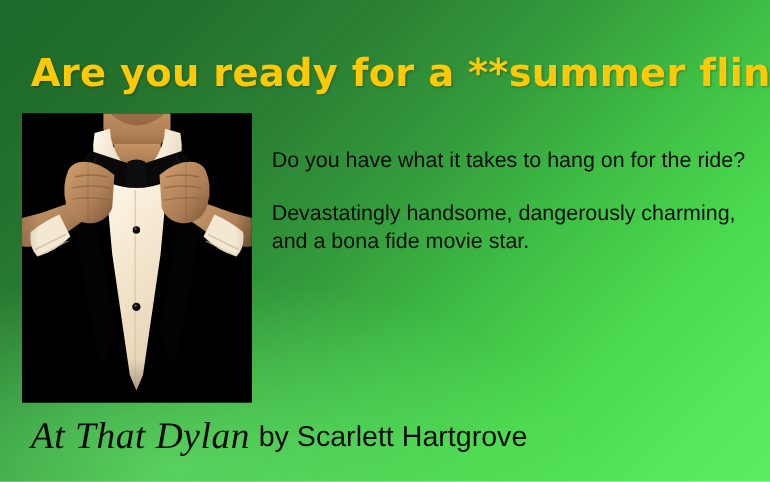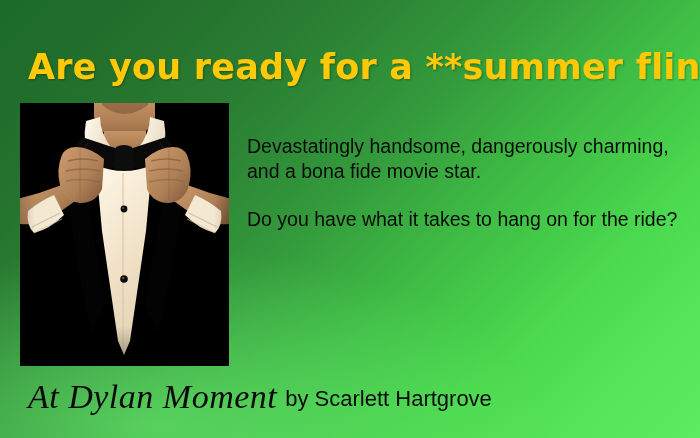--- a/index.html
+++ b/index.html
@@ -96,21 +96,21 @@
   }
   .book-title {
     font-family: "Liberation Serif", serif;
     font-style: italic;
     font-size: 34px;
     color: #0a0a0a;
     letter-spacing: 0.5px;
   }
   .byline {
     font-family: "Liberation Sans", sans-serif;
-    font-size: 22px;
+    font-size: 26px;
     color: #0a0a0a;
     margin-left: 8px;
     position: relative;
     top: -2px;
   }
 </style>
 </head>
 <body>
 
 <div id="poster">
@@ -196,21 +196,21 @@
       <path d="M161 58 Q147 54 131 58" stroke="#8a6140" stroke-width="1.4" fill="none" opacity="0.75"></path>
       <path d="M163 68 Q147 64 129 68" stroke="#8a6140" stroke-width="1.4" fill="none" opacity="0.7"></path>
       <path d="M163 78 Q147 75 129 79" stroke="#8a6140" stroke-width="1.3" fill="none" opacity="0.6"></path>
       <path d="M149 46 L149 98" stroke="#7a553a" stroke-width="1" opacity="0.35"></path>
 
       <rect x="0" y="0" width="209" height="263" fill="url(#vignette)"></rect>
     </svg>
   </div>
 
   <div class="body-copy">
+    <p>Do you have what it takes to hang on for the ride?</p>
     <p>Devastatingly handsome, dangerously charming, and a bona fide movie star.</p>
-    <p>Do you have what it takes to hang on for the ride?</p>
   </div>
 
   <div class="footer">
-    <span class="book-title">At Dylan Moment</span><span class="byline">by Scarlett Hartgrove</span>
+    <span class="book-title">At That Dylan</span><span class="byline">by Scarlett Hartgrove</span>
   </div>
 
 </div>
 
 </body></html>

